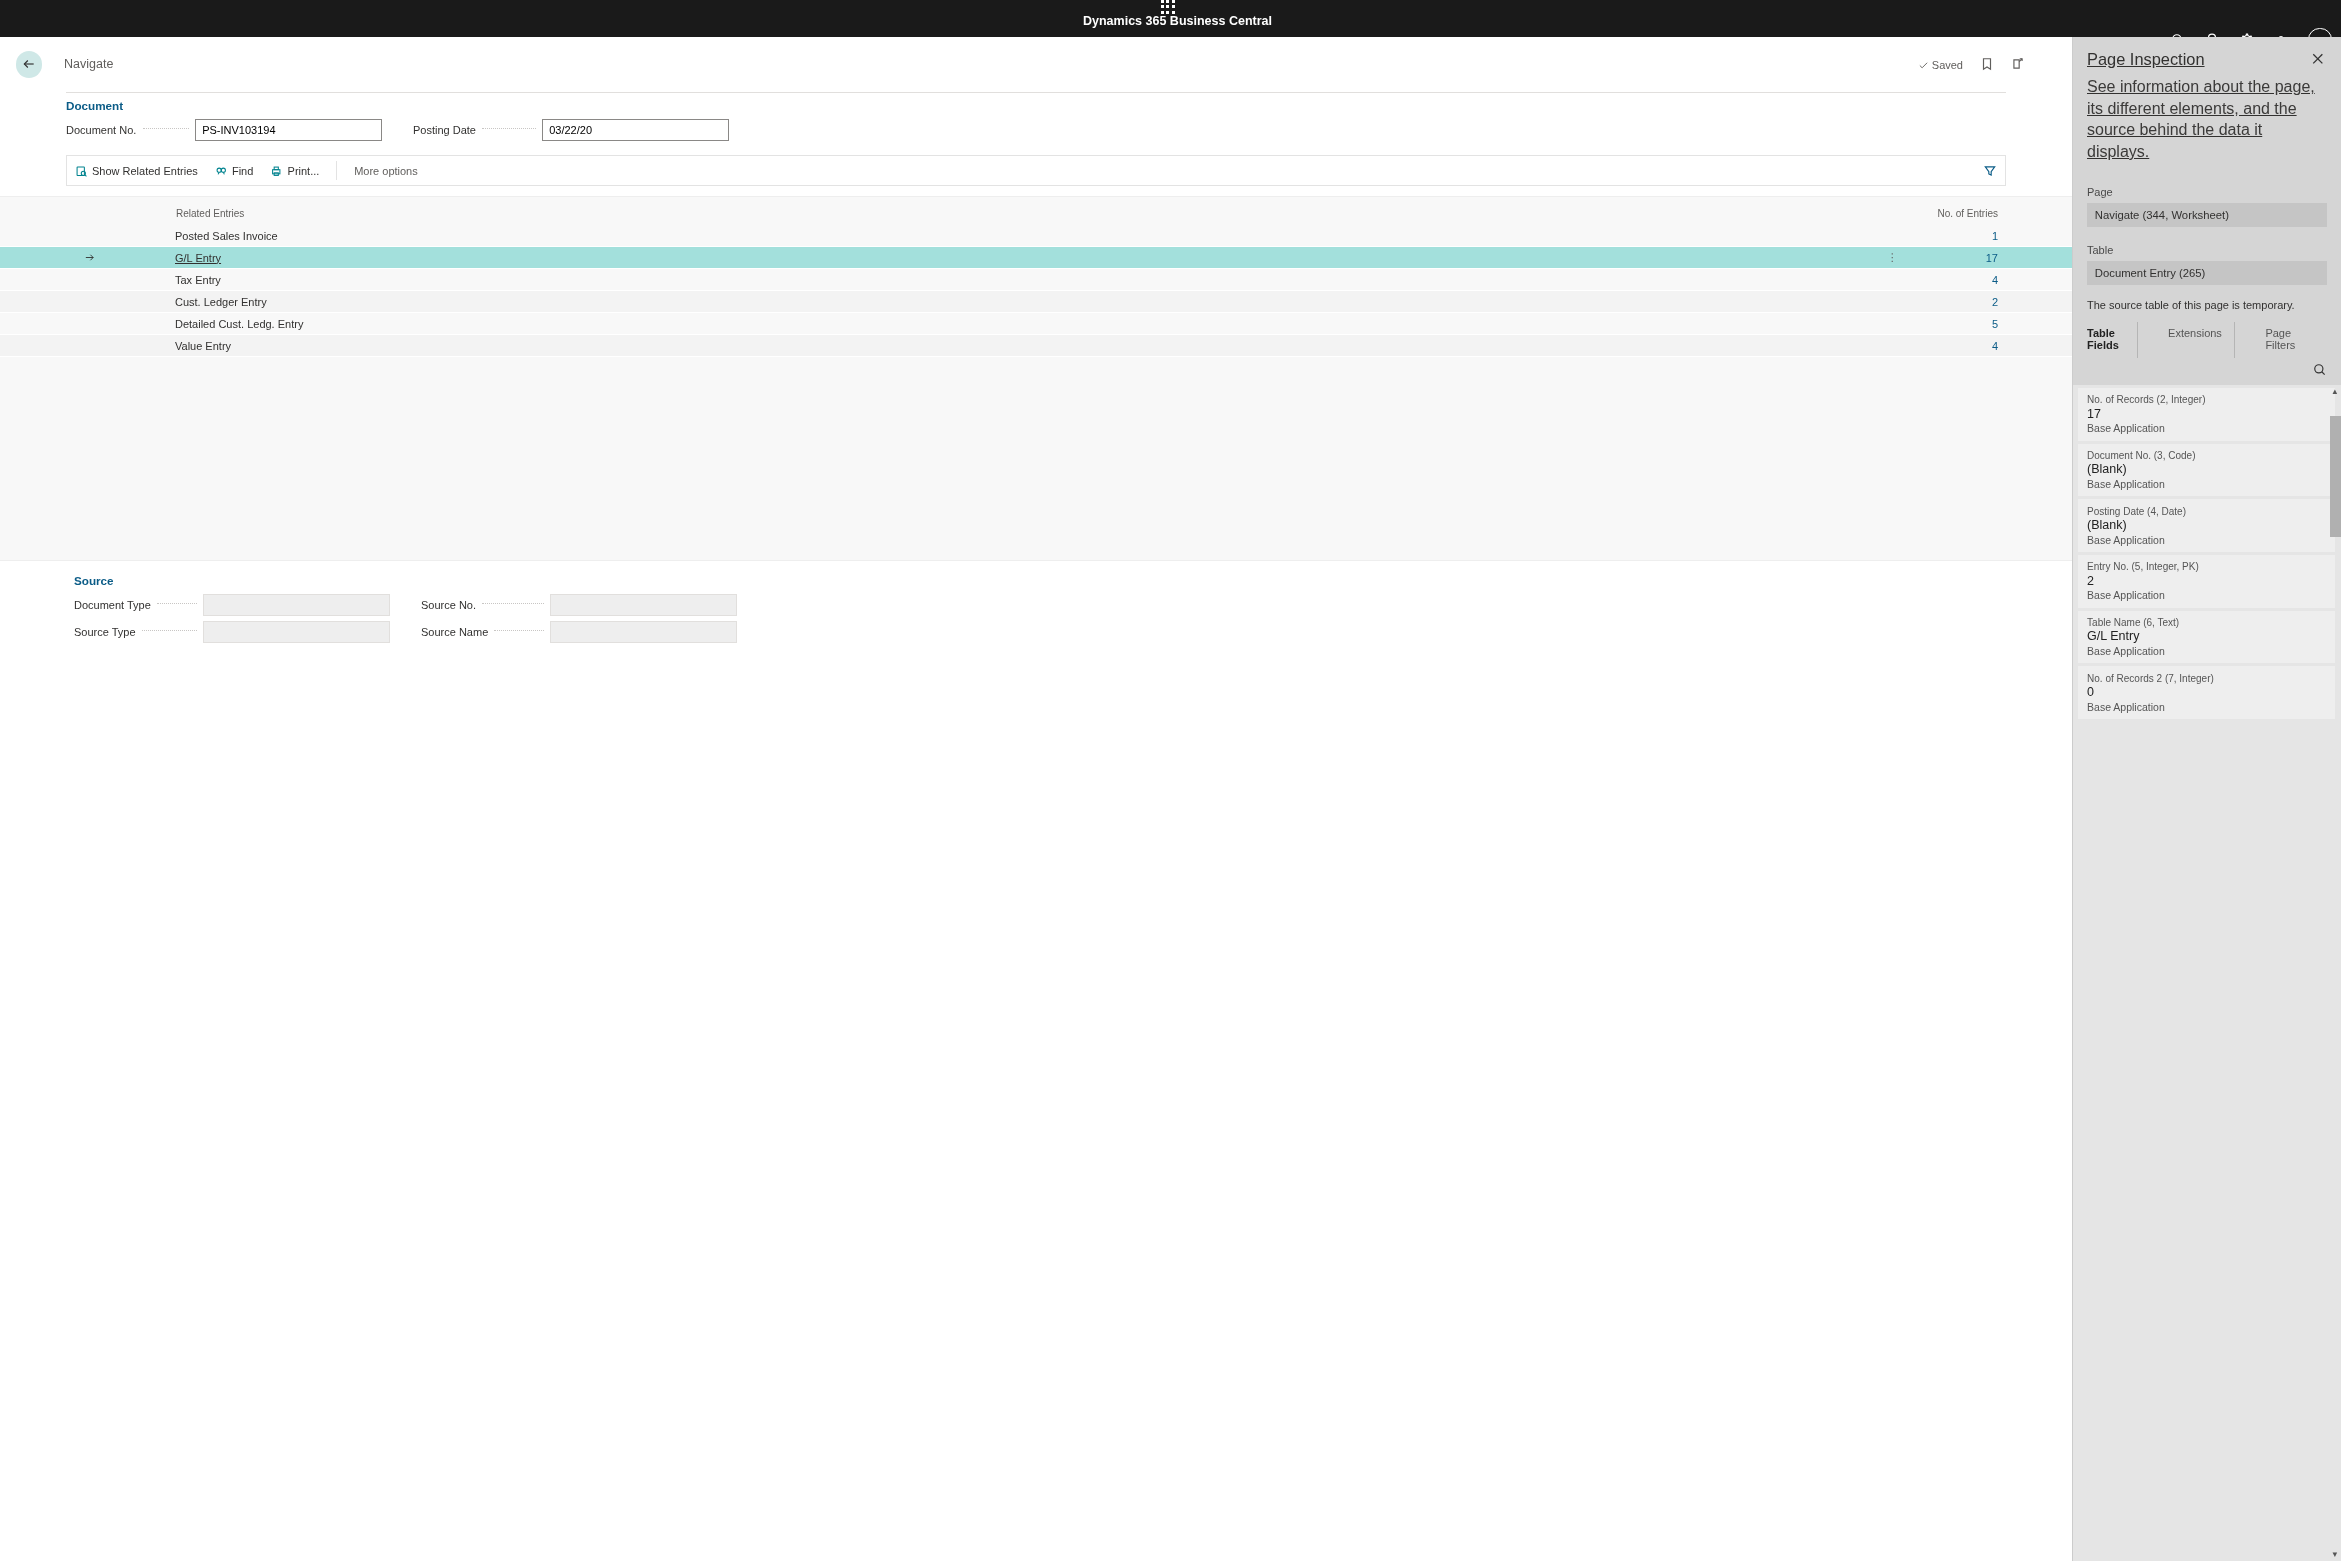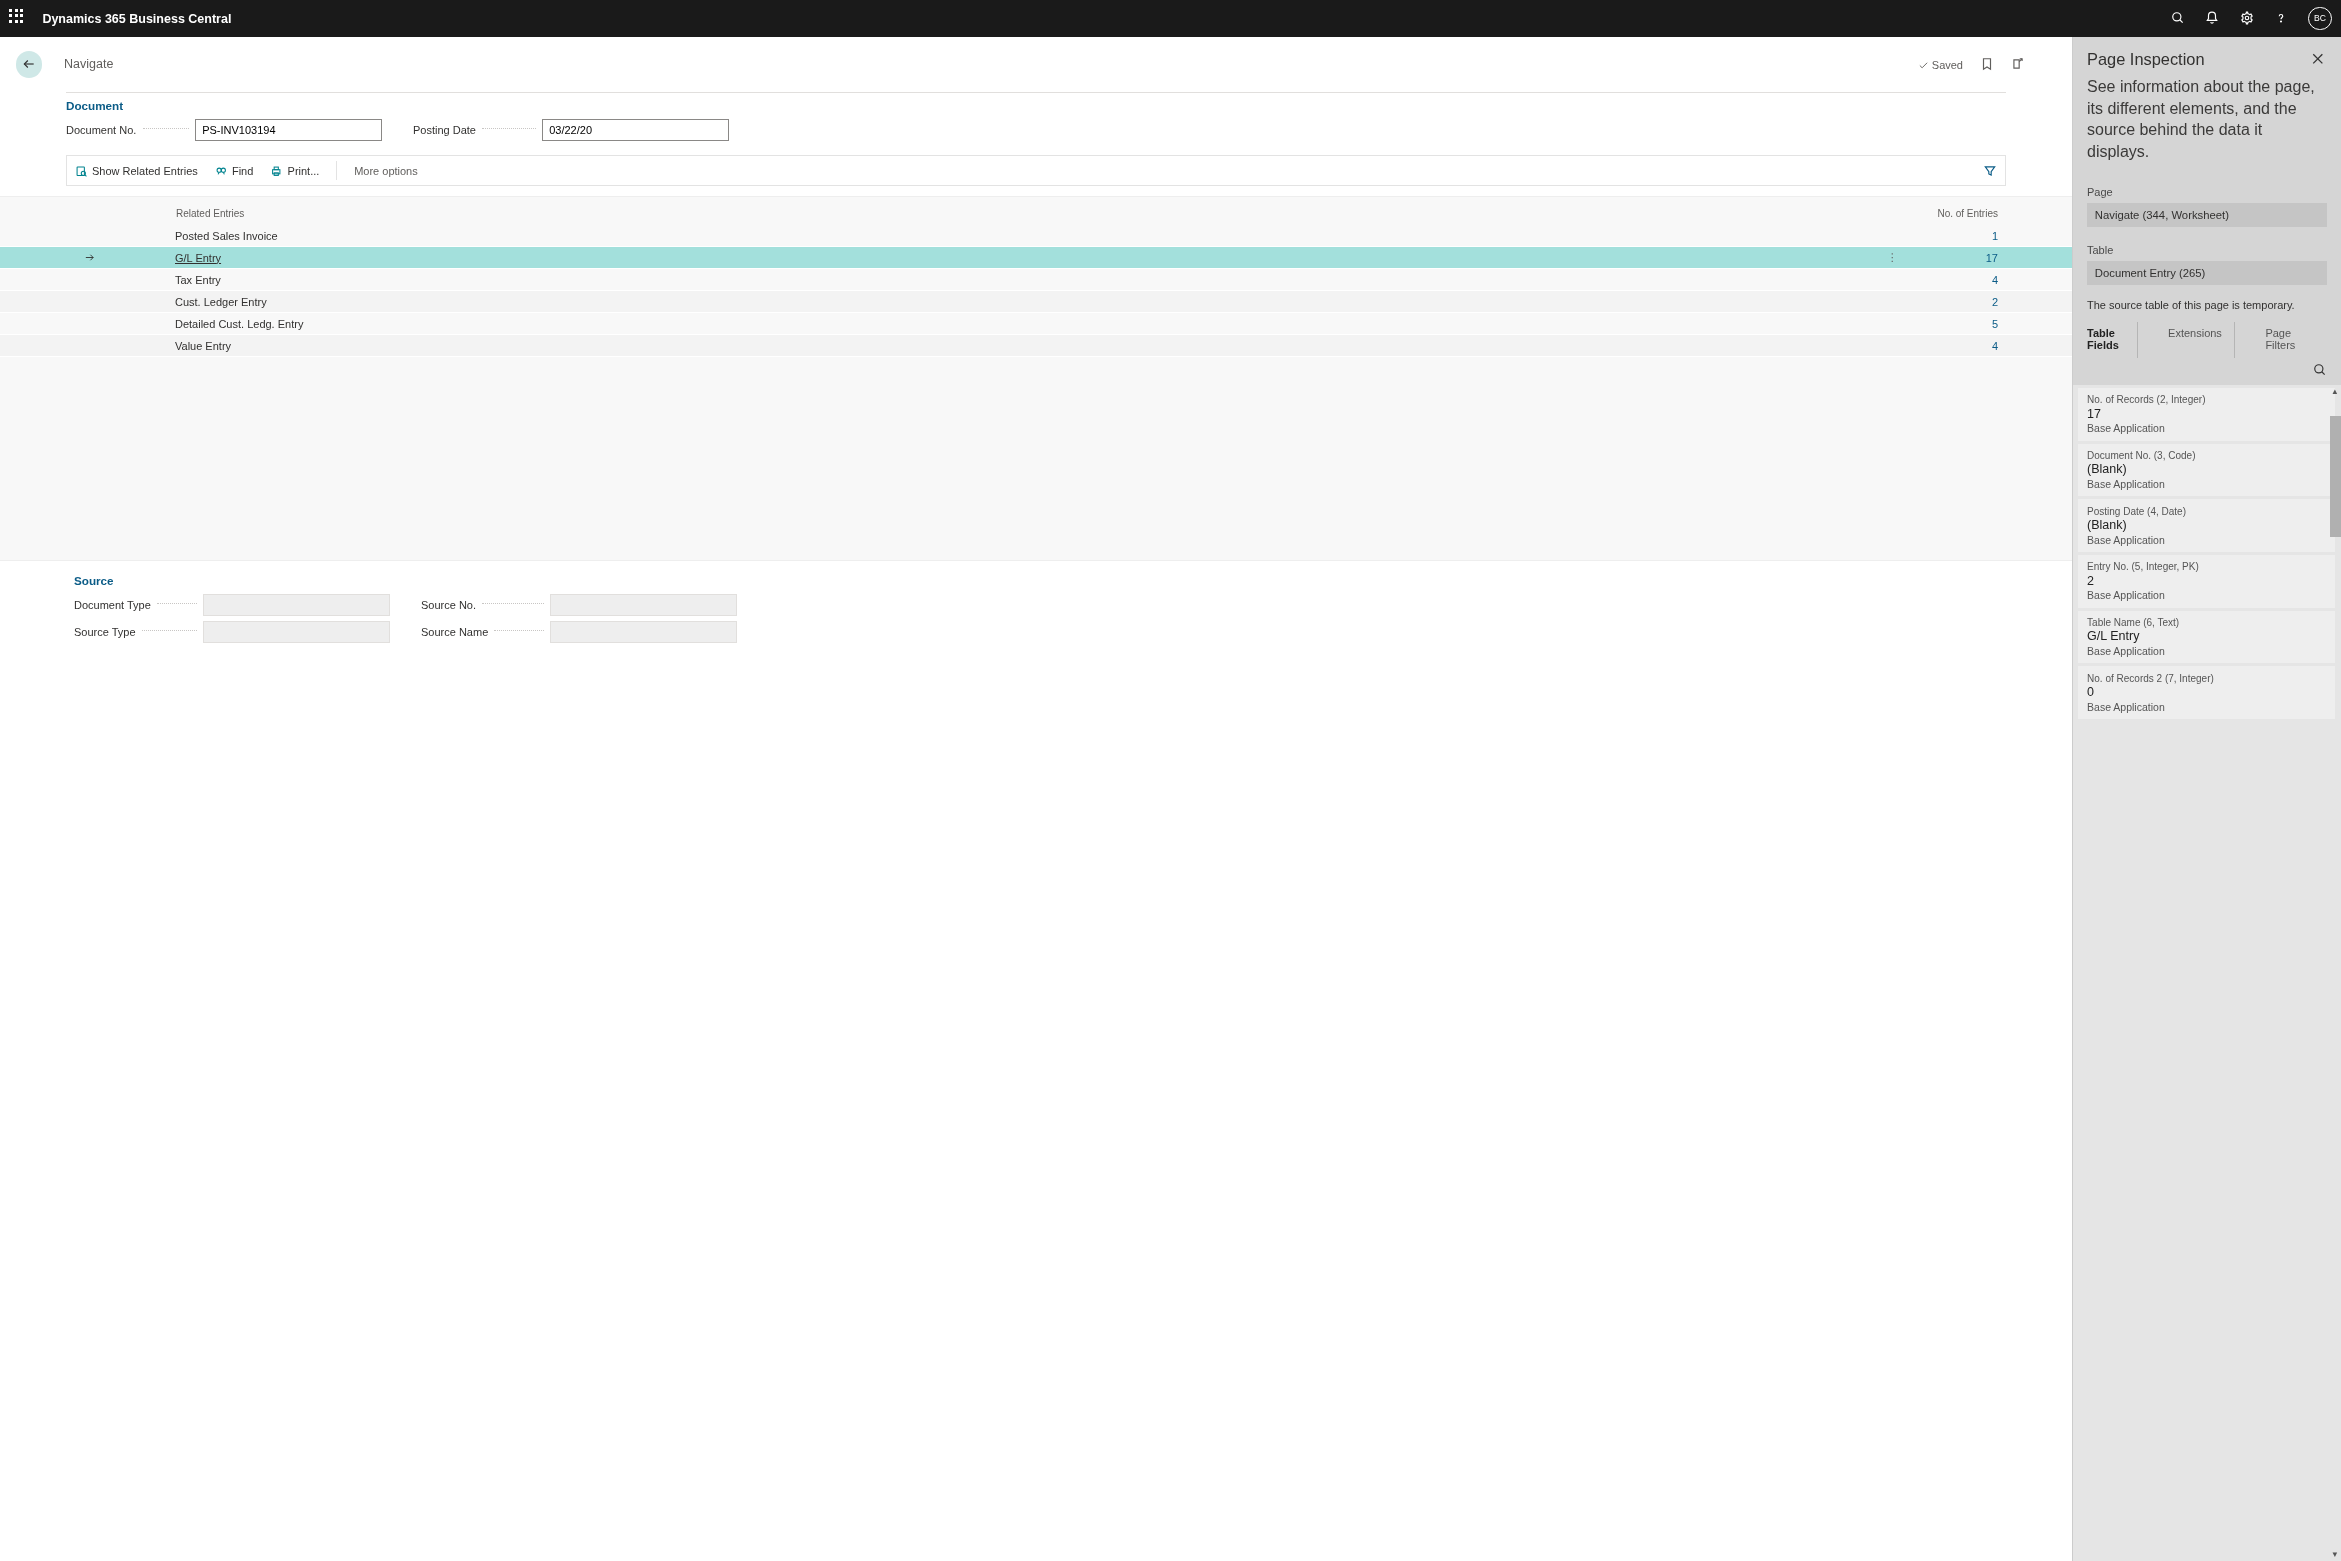--- a/index.html
+++ b/index.html
@@ -1,18 +1,18 @@
 <!DOCTYPE html>
 <html style="font-size:12.5px"><head>
 <meta charset="utf-8">
 <style>
 * { box-sizing: border-box; margin: 0; padding: 0; font-family: 'Segoe UI', Tahoma, sans-serif; }
 body { background: #fff; font-size: 11px; color: #323130; overflow: hidden; }
 
-.topbar { background: #1a1a1a; height: 37px; display: flex; align-items: center; padding: 0 9.4px; color: #fff; }
+.topbar { background: #1a1a1a; height: 37px; display: flex; align-items: center; padding: 0 9.4px; color: #fff; flex-direction: column; }
 .waffle { width: 19px; height: 19px; display: grid; grid-template-columns: repeat(3,3.1px); grid-template-rows: repeat(3,3.1px); gap: 2.3px; cursor: pointer; }
 .waffle span { background: #fff; width: 3.1px; height: 3.1px; }
 .brand { margin-left: 14px; font-size: 12.5px; font-weight: 600; }
 .topbar-right { margin-left: auto; display: flex; align-items: center; gap: 19px; }
 .topbar-icon { width: 15.6px; height: 15.6px; cursor: pointer; color: #fff; display:flex; align-items:center; justify-content:center; }
 .avatar { width: 23.4px; height: 23.4px; border: 0.8px solid #fff; border-radius: 50%; display: flex; align-items: center; justify-content: center; font-size: 8.6px; cursor: pointer; }
 
 .layout { display: flex; height: calc(100vh - 37px); }
 .main { flex: 1; overflow: auto; background: #fff; position: relative; }
 .page-header { display: flex; align-items: center; padding: 14px 47px 14px 15.6px; }
@@ -54,21 +54,21 @@
 .grid-row.alt { background:#f3f3f3; }
 .grid-row.selected { background:#a3e0dc; }
 .grid-row.selected .c1 span { text-decoration: underline; }
 .grid-row.selected .menu-dots { visibility:visible; }
 .grid-row .c1 span { cursor:pointer; }
 
 .source-block { padding: 12.5px 74px 23.4px 74px; }
 
 
 .inspector { width: 269px; background:#d5d5d5; display:flex; flex-direction:column; border-left:0.8px solid #ccc; }
-.insp-header { padding: 12.5px 14px 6.2px 14px; }
+.insp-header { padding: 12.5px 14px 6.2px 14px; text-decoration: underline; }
 .insp-title-row { display:flex; align-items:center; }
 .insp-title { font-size: 16.4px; font-weight:400; }
 .insp-close { margin-left:auto; width:19px; height:19px; cursor:pointer; display:flex; align-items:center; justify-content:center; }
 .insp-desc { font-size:16px; color:#3b3a39; margin-top:7.8px; line-height:1.35; }
 .insp-field-block { padding: 0 14px; margin-top:17px; }
 .insp-label { font-size:11px; color:#4a4a4a; margin-bottom:4.7px; }
 .insp-value-box { background:#c5c5c5; padding:6.2px 7.8px; font-size:11.3px; }
 .insp-note { padding: 14px 14px 0 14px; font-size:11px; }
 .insp-tabs { display:flex; padding: 11px 14px 0 14px; gap:16px; }
 .insp-tab { padding: 4.7px 12.5px 7.8px 0; margin-right:14px; border-right:0.8px solid #b5b5b5; cursor:pointer; color:#555; }

